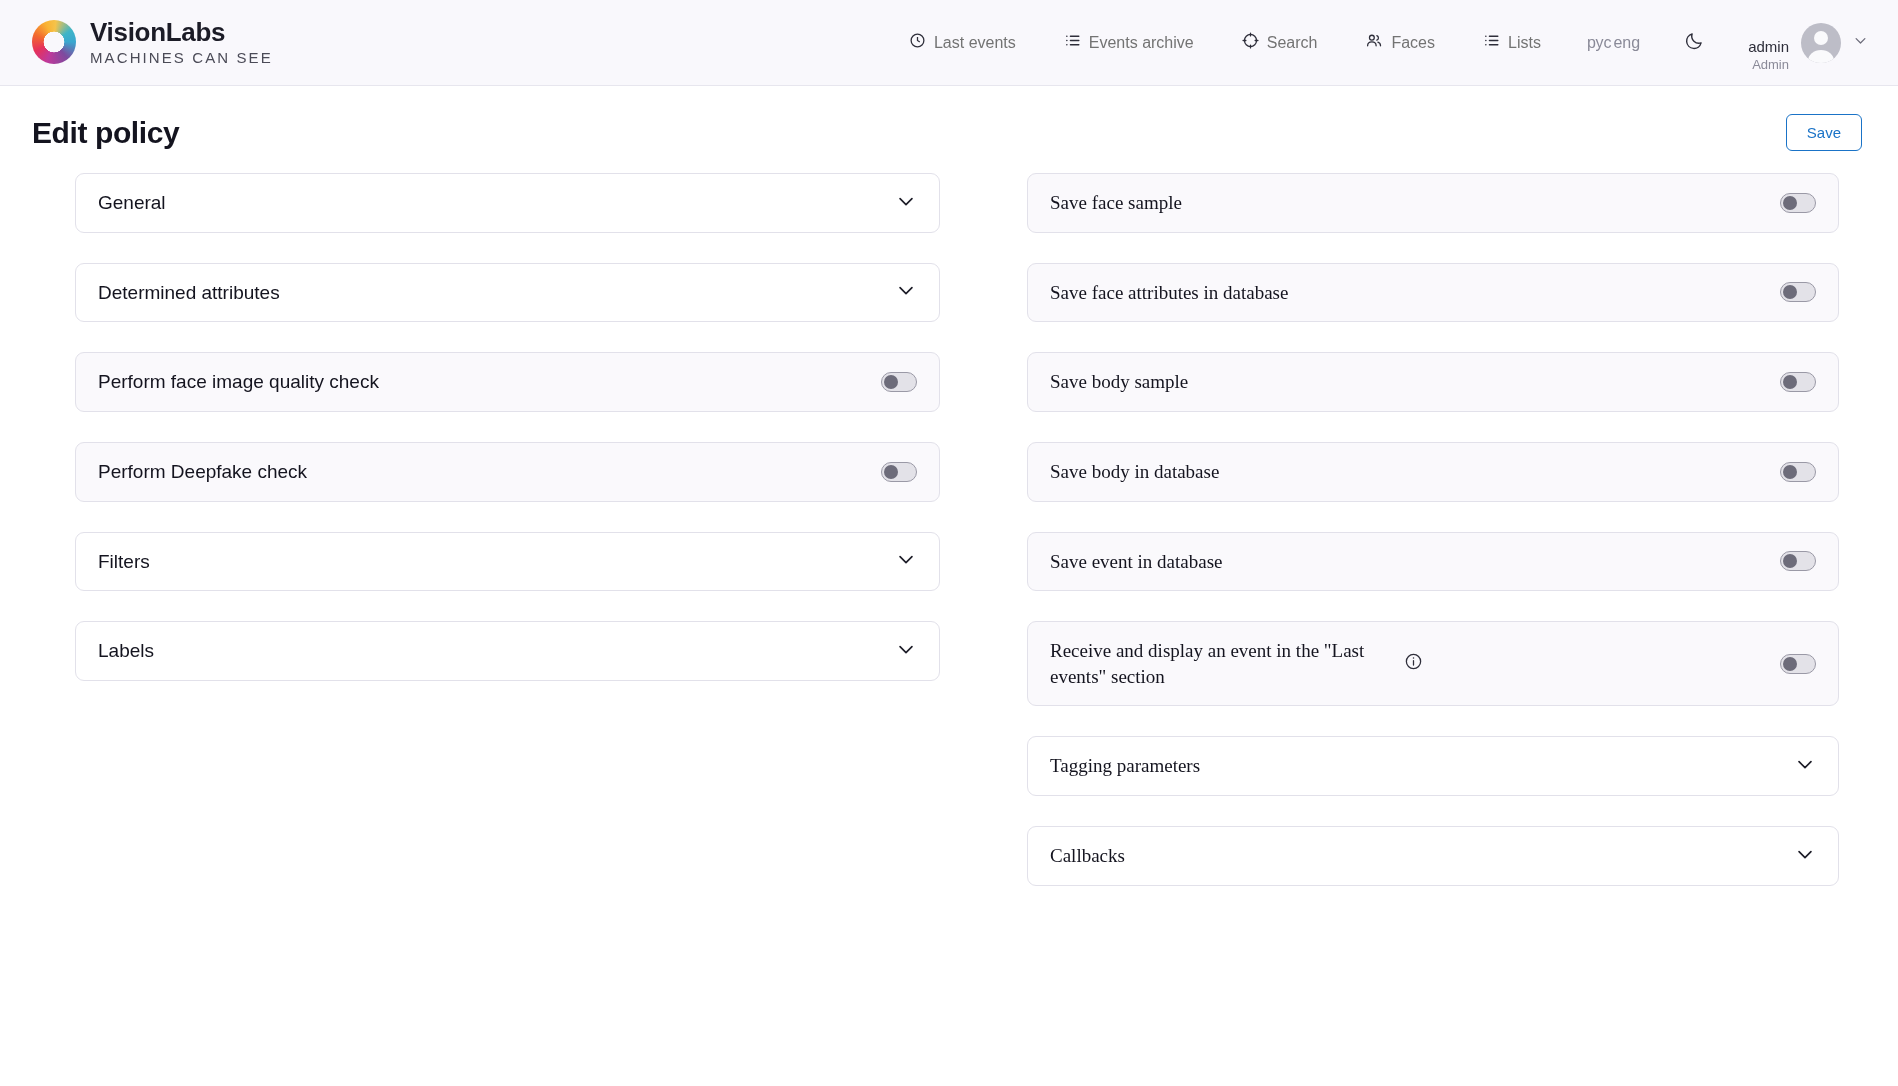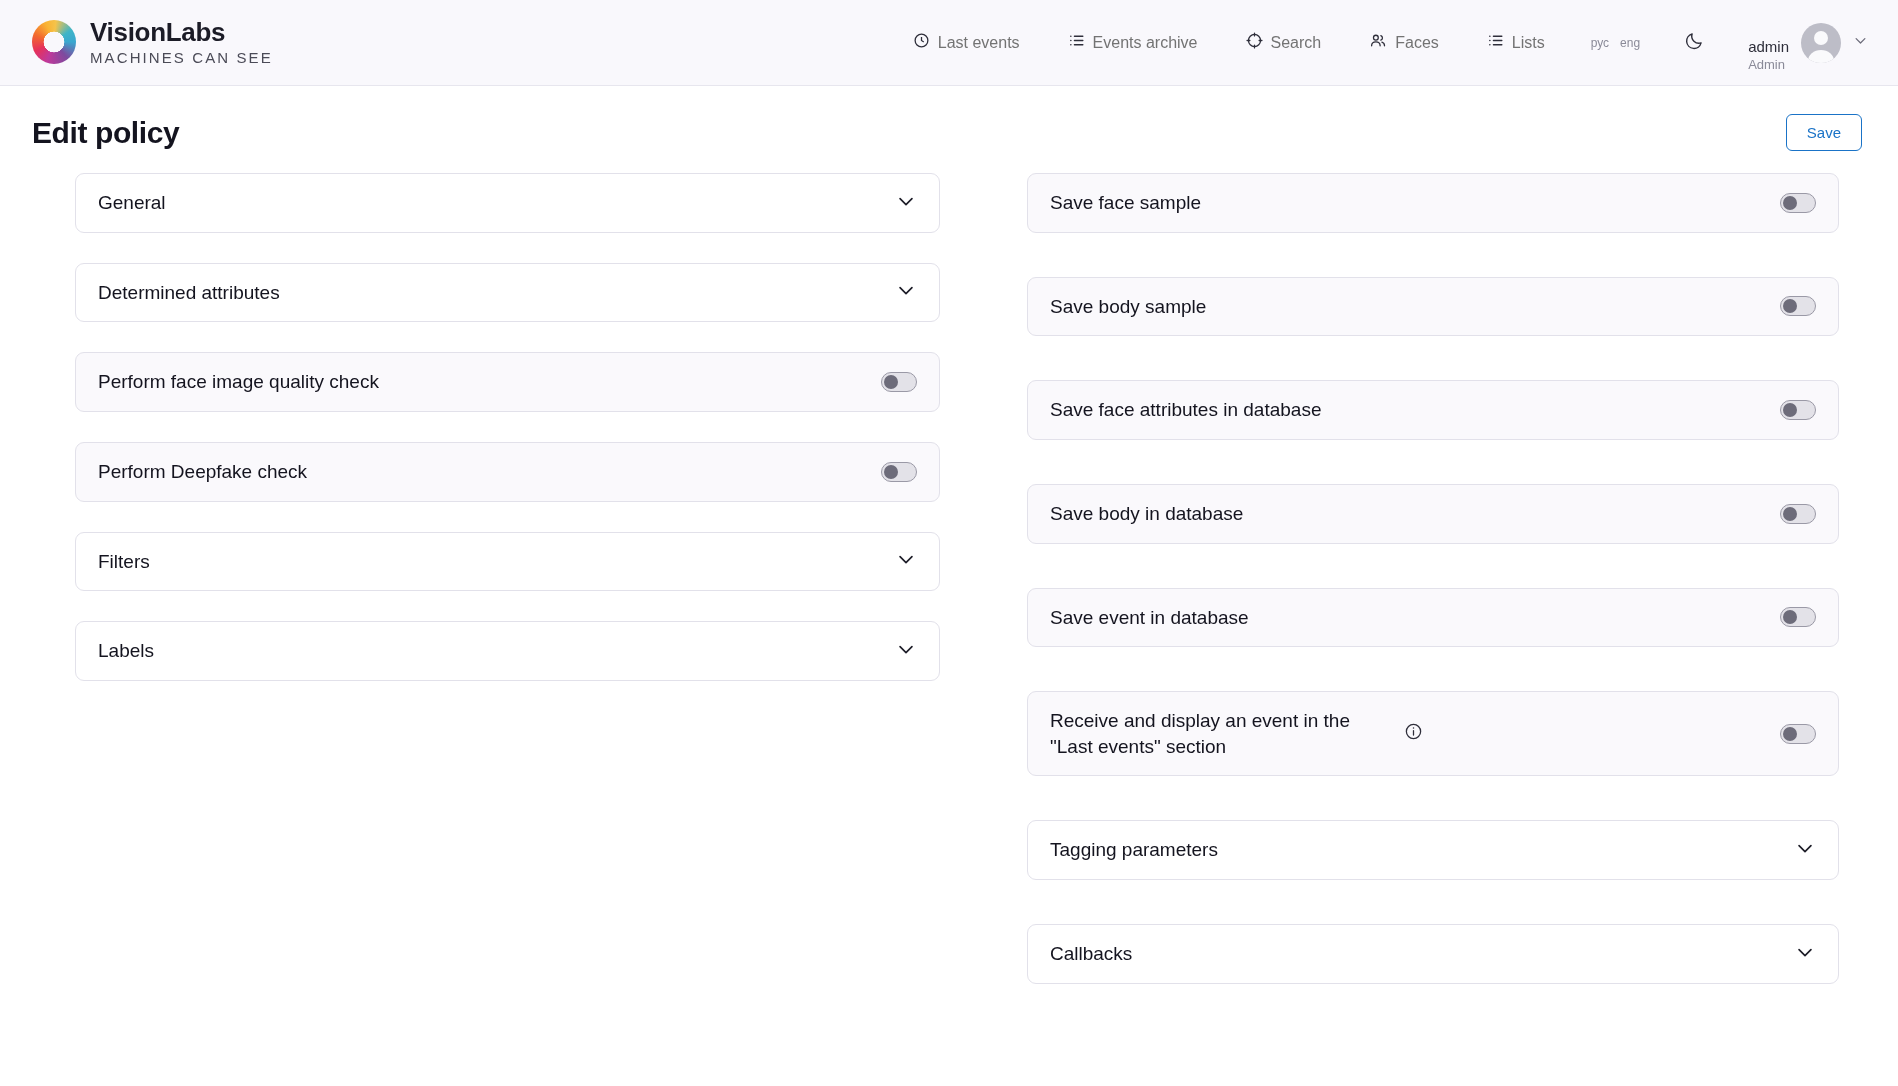--- a/index.html
+++ b/index.html
@@ -61,35 +61,35 @@
   }
   .nav-item {
     display: flex; align-items: center; gap: 8px;
     font-size: 16px; color: #737373;
     padding: 0 24px; height: 40px;
     cursor: pointer; white-space: nowrap;
   }
   .nav-item svg { flex: none; }
 
   .lang {
-    display: flex; align-items: center; gap: 11px;
-    padding: 0 22px; font-size: 12px;
+    display: flex; align-items: center; gap: 2px;
+    padding: 0 22px; font-size: 16px;
   }
   .lang span { cursor: pointer; color: #8a8a98; }
   .lang span.active { color: #8a8a98; }
 
   .theme-toggle {
     padding: 0 22px; display: flex; align-items: center; cursor: pointer;
   }
 
   .user {
     display: flex; align-items: center; gap: 12px;
     padding-left: 22px; cursor: pointer;
   }
-  .user-names { display: flex; flex-direction: column; align-items: flex-start; line-height: 1.25; margin-top: 26px; }
+  .user-names { display: flex; flex-direction: column; align-items: flex-end; line-height: 1.25; margin-top: 26px; }
   .user-login { font-size: 15px; color: #2e2e3a; }
   .user-role { font-size: 13px; color: #8a8a98; }
   .avatar {
     width: 40px; height: 40px; border-radius: 50%;
     background: #bdbdc7; position: relative; overflow: hidden; flex: none;
   }
   .avatar::before {
     content: ""; position: absolute; top: 8px; left: 50%;
     transform: translateX(-50%);
     width: 14px; height: 14px; border-radius: 50%; background: #fafafc;
@@ -121,21 +121,21 @@
 
   
   .columns {
     display: flex;
     gap: 44px;
     padding: 22px 36px 0 32px;
     align-items: flex-start;
   }
   .col { display: flex; flex-direction: column; }
   .col-left  { width: 908px; gap: 30px; }
-  .col-right { width: 855px; gap: 44px; }
+  .col-right { width: 855px; gap: 30px; font-family: Liberation Serif, serif; }
 
   .card {
     border: 1px solid #e2e1ea;
     border-radius: 9px;
     background: #ffffff;
     display: flex;
     align-items: center;
     padding: 0 22px 0 22px;
     min-height: 56px;
     cursor: pointer;
@@ -338,28 +338,28 @@
   <div class="col col-right">
 
     <div class="card toggle-card">
       <div class="card-label">Save face sample</div>
       <span class="switch">
           <span class="knob"></span>
         </span>
     </div>
 
     <div class="card toggle-card">
+      <div class="card-label">Save face attributes in database</div>
+      <span class="switch">
+          <span class="knob"></span>
+        </span>
+    </div>
+
+    <div class="card toggle-card">
       <div class="card-label">Save body sample</div>
-      <span class="switch">
-          <span class="knob"></span>
-        </span>
-    </div>
-
-    <div class="card toggle-card">
-      <div class="card-label">Save face attributes in database</div>
       <span class="switch">
           <span class="knob"></span>
         </span>
     </div>
 
 
     <div class="card toggle-card">
       <div class="card-label">Save body in database</div>
       <span class="switch">
           <span class="knob"></span>

